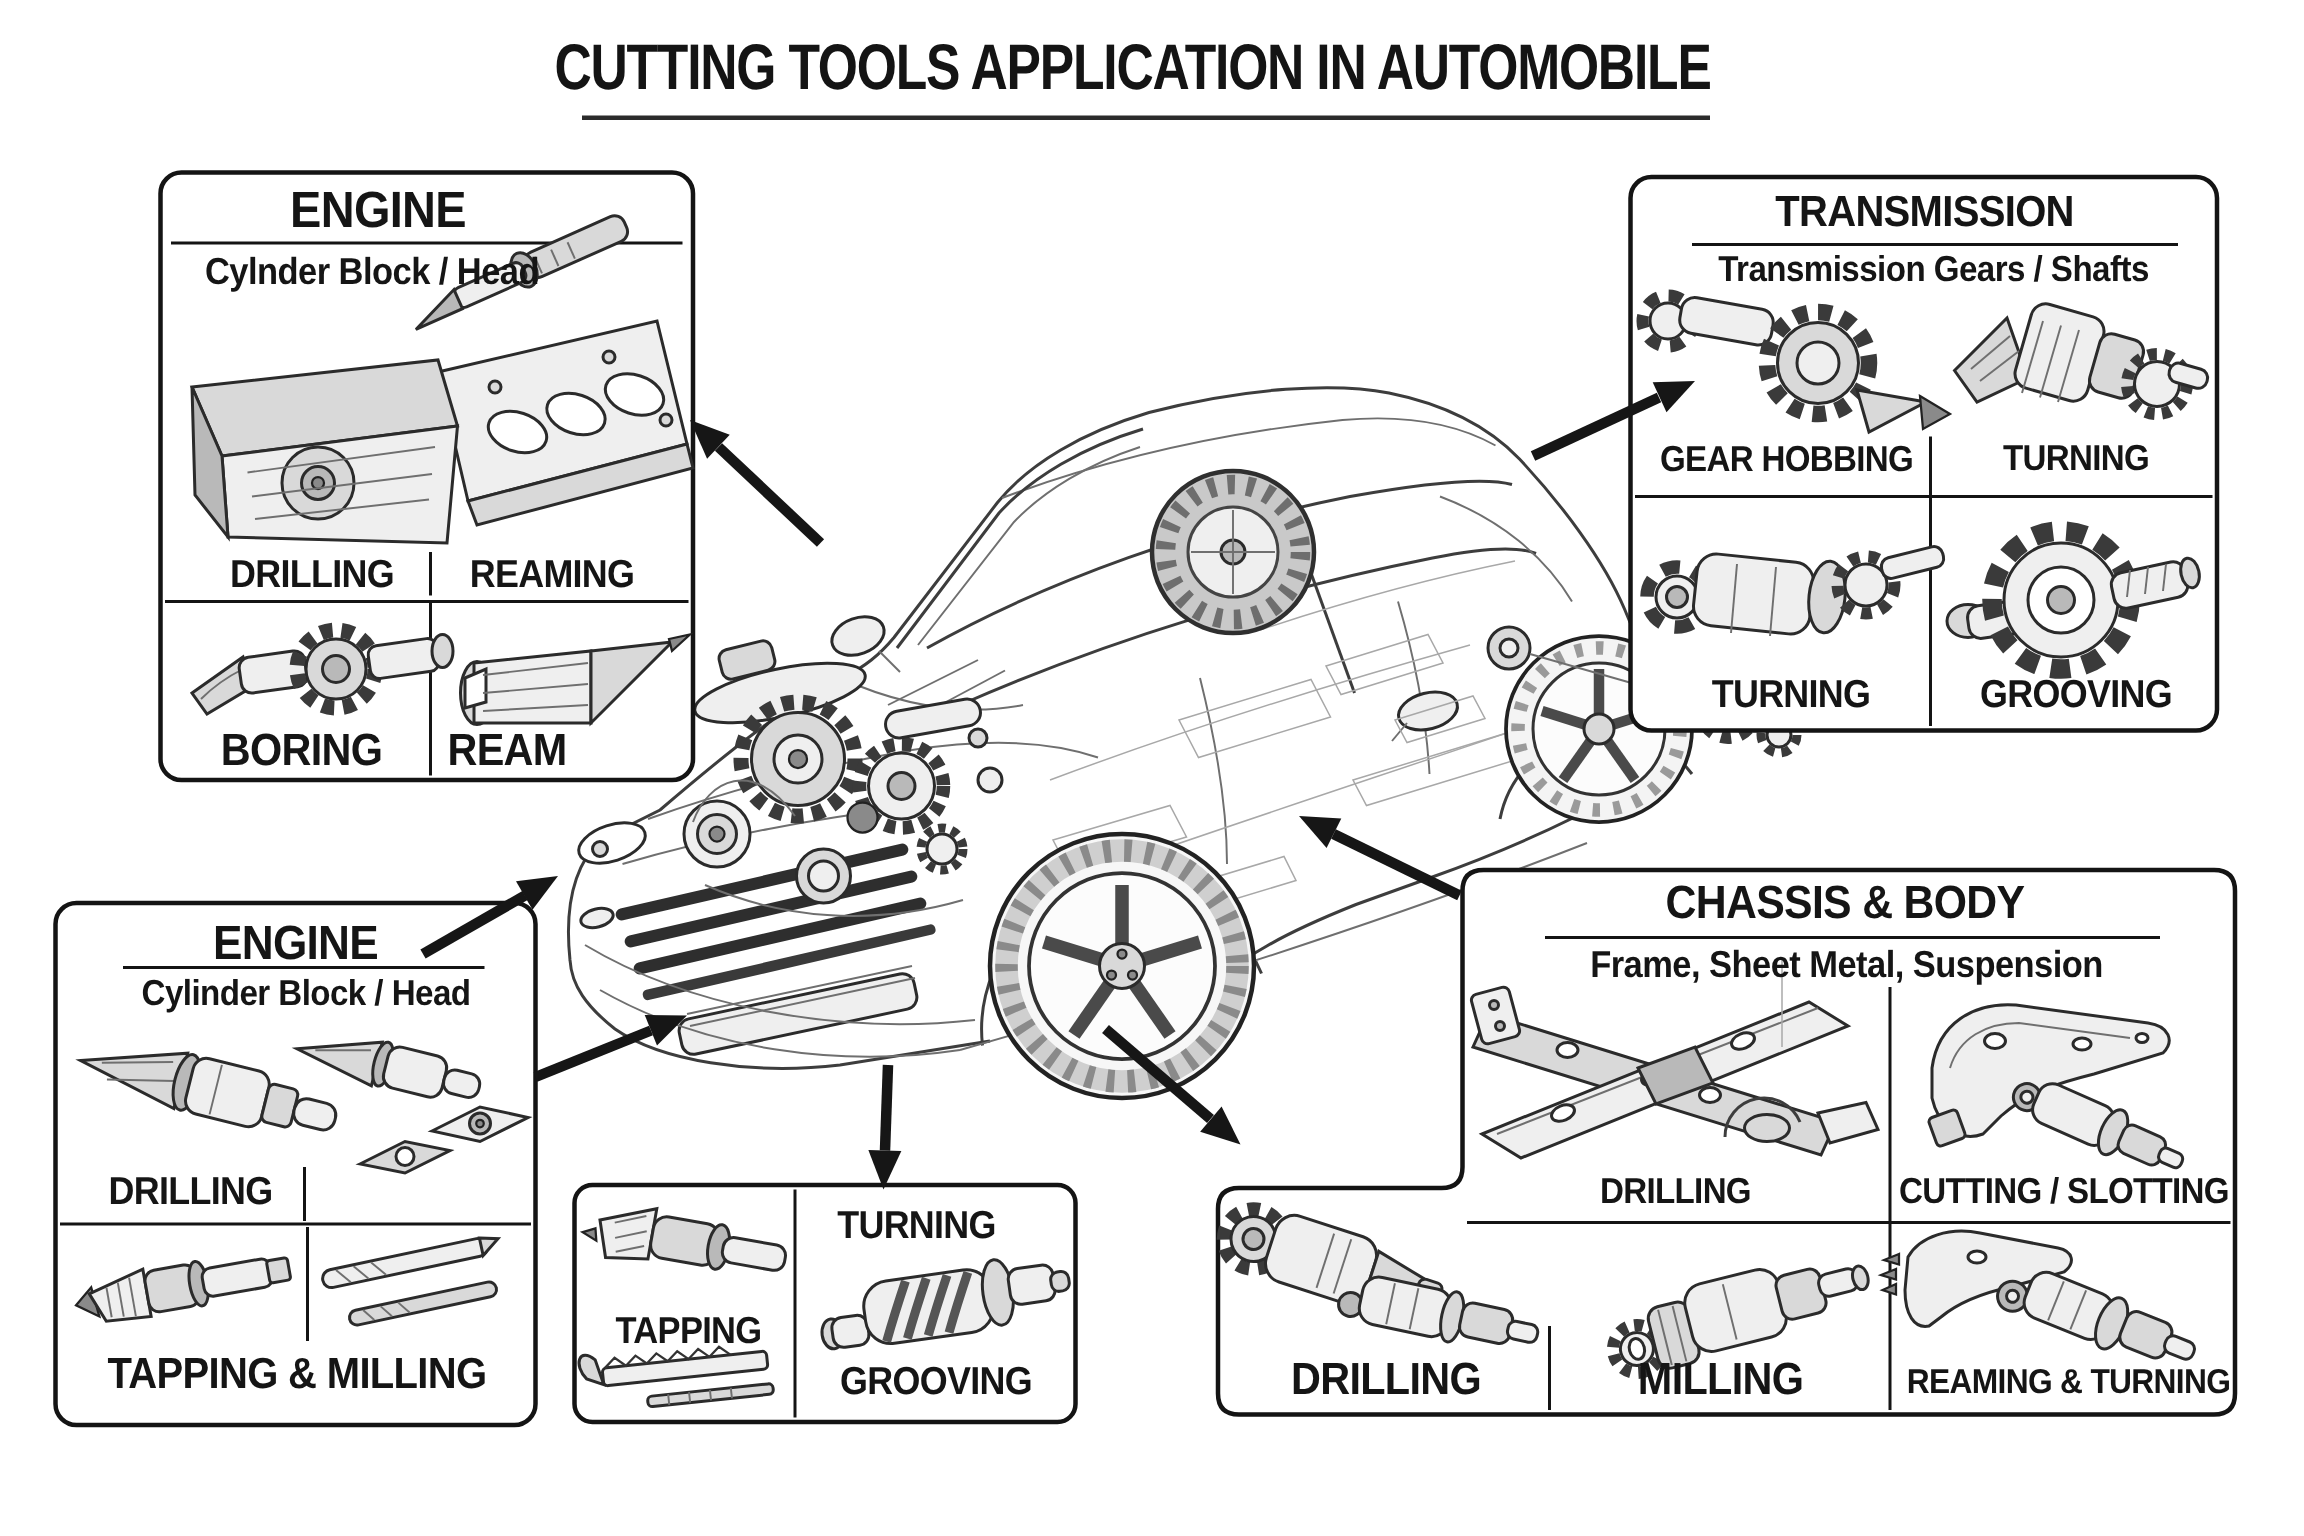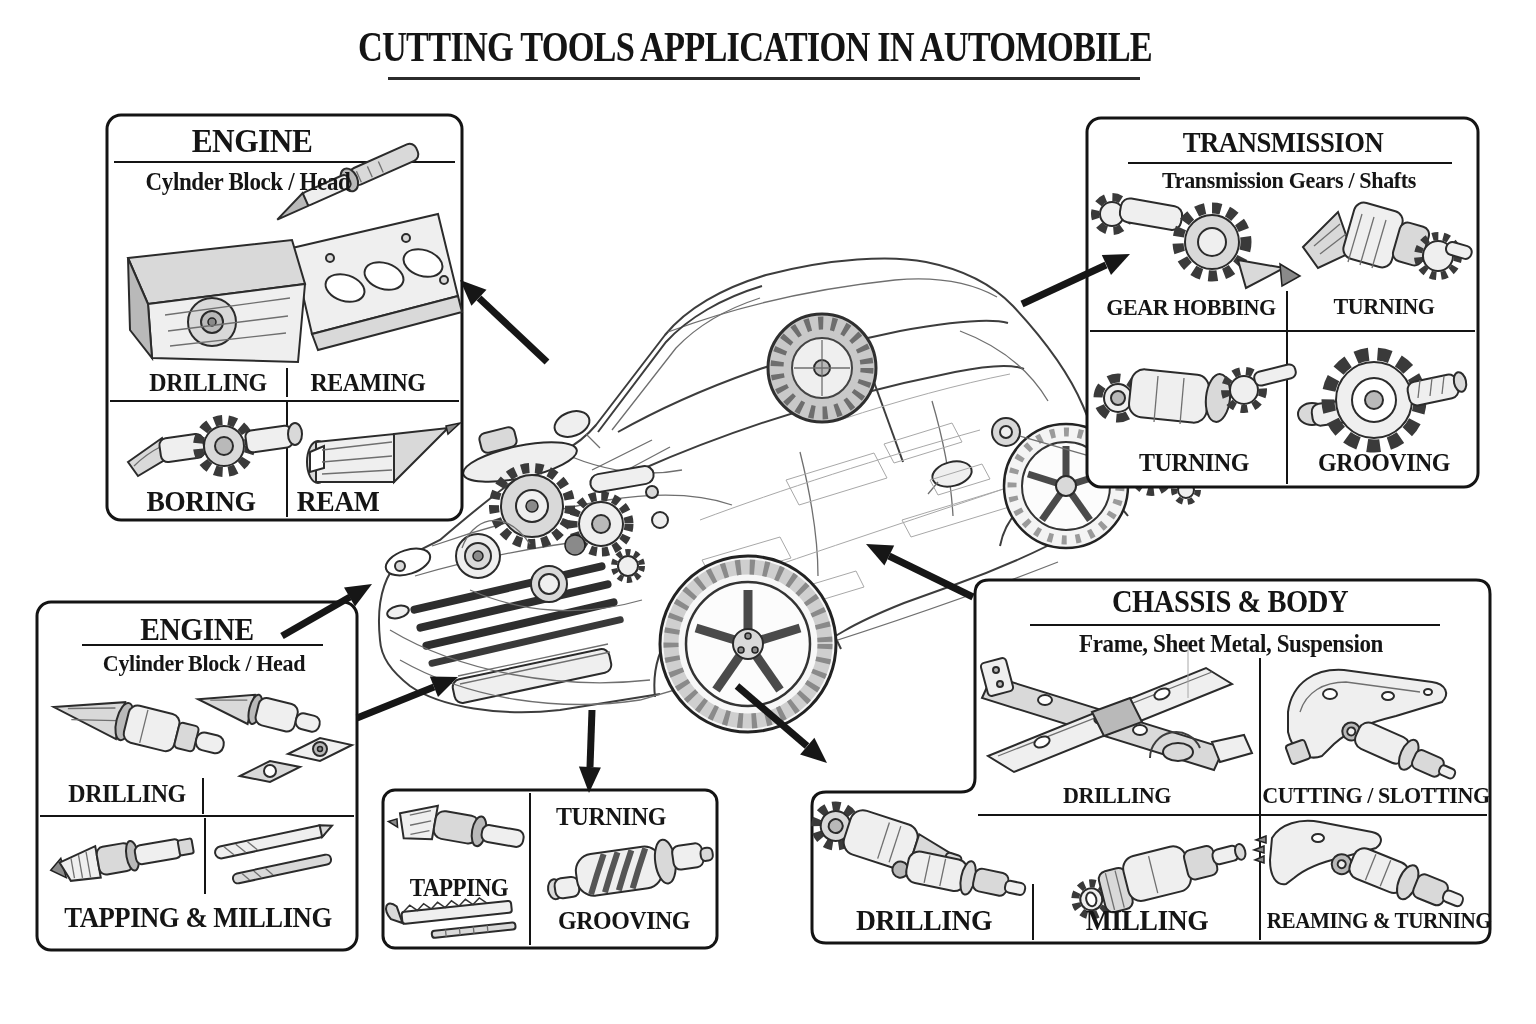--- a/index.html
+++ b/index.html
@@ -1,17 +1,17 @@
 <!DOCTYPE html>
 <html><head>
 <meta charset="utf-8">
 <style>
   html,body{margin:0;padding:0;background:#fff;}
   #stage{position:relative;width:1536px;height:1024px;background:#ffffff;overflow:hidden;
-         font-family:Liberation Serif, serif;}
+         font-family:Liberation Sans, sans-serif;}
   #art{position:absolute;left:0;top:0;}
   .lbl{position:absolute;font-weight:bold;color:#151515;white-space:nowrap;
        transform:translate(-50%,-50%) scaleX(.92);letter-spacing:-.5px;}
   .sub{font-weight:bold;letter-spacing:-.4px;}
   .t-title{font-size:43px;transform:translate(-50%,-50%) scaleX(.80);letter-spacing:-1px;color:#141414;}
   
   .f0{fill:#ffffff;stroke:#2b2b2b;stroke-width:2;}
   .f1{fill:#efefef;stroke:#2b2b2b;stroke-width:2;}
   .f2{fill:#d9d9d9;stroke:#2b2b2b;stroke-width:2;}
   .f3{fill:#b9b9b9;stroke:#2b2b2b;stroke-width:2;}

